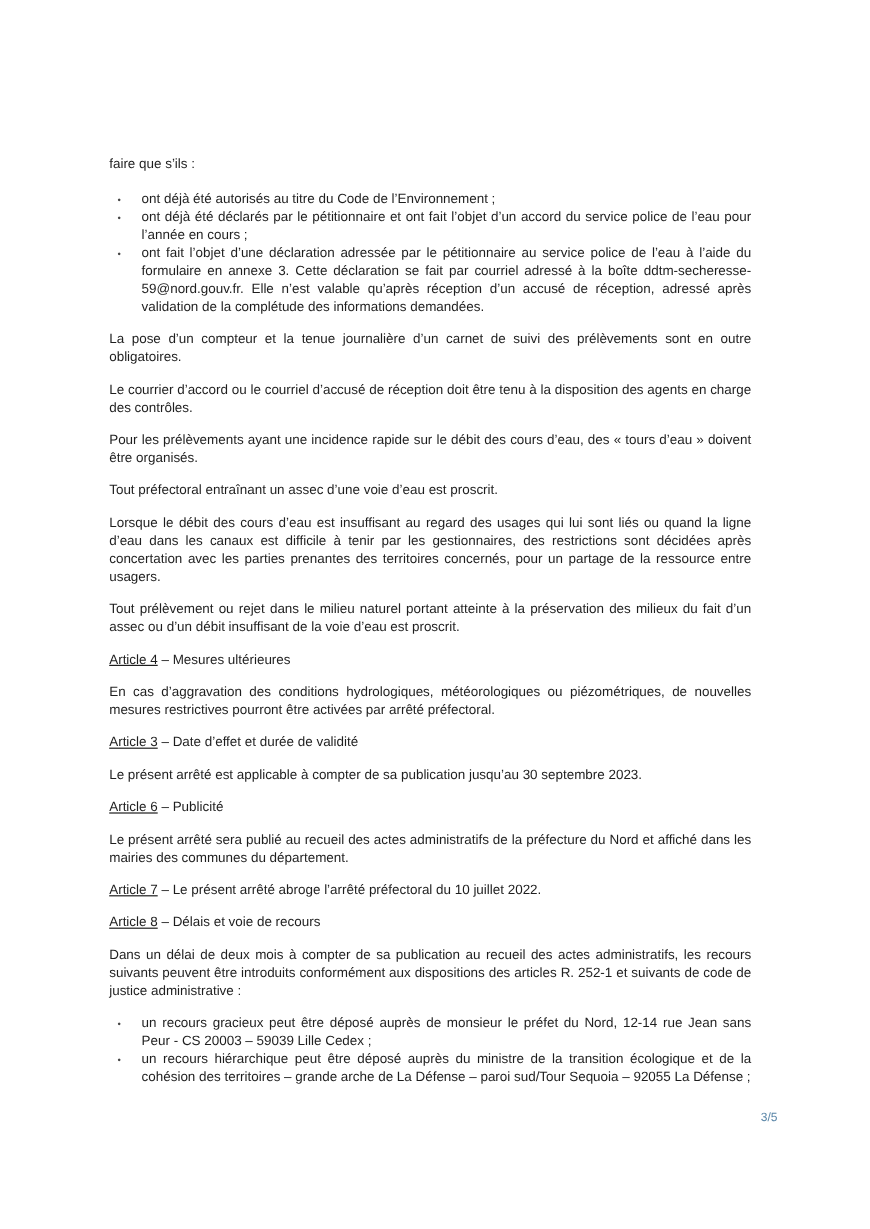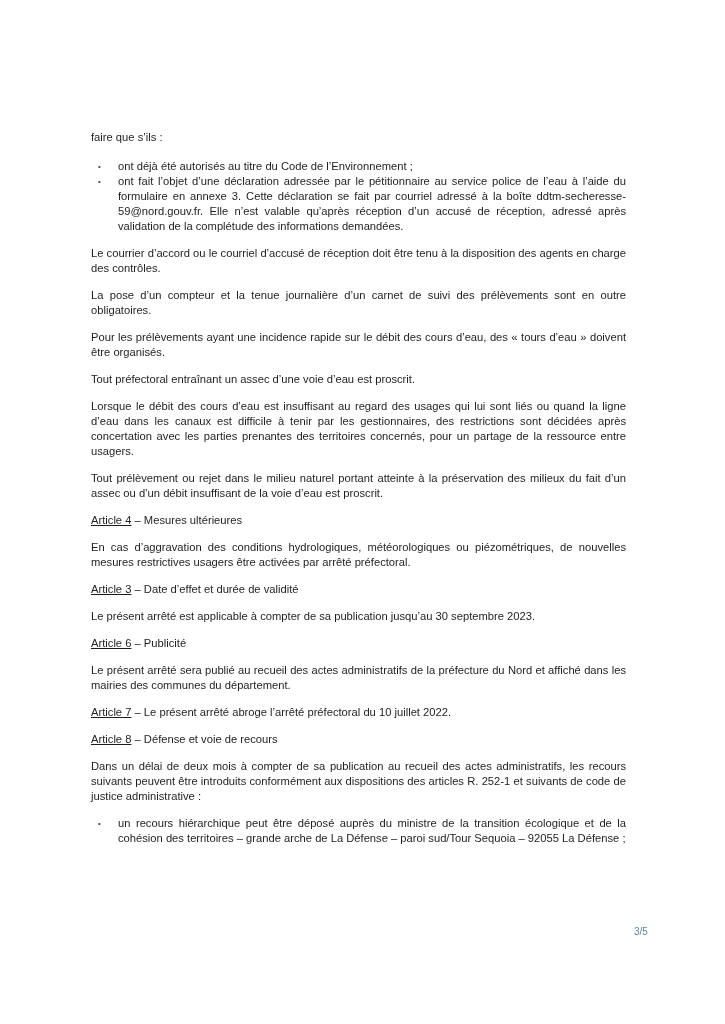--- a/index.html
+++ b/index.html
@@ -26,50 +26,52 @@
   }
 </style>
 </head>
 <body>
 
 <div class="page">
   <div class="content">
     <p>faire que s’ils :</p>
     <ul class="first">
       <li>ont déjà été autorisés au titre du Code de l’Environnement ;</li>
+      <li>ont déjà été déclarés par le pétitionnaire et ont fait l’objet d’un accord du service police de l’eau pour l’année en cours ;</li>
       <li>ont fait l’objet d’une déclaration adressée par le pétitionnaire au service police de l’eau à l’aide du formulaire en annexe 3. Cette déclaration se fait par courriel adressé à la boîte ddtm-secheresse-59@nord.gouv.fr. Elle n’est valable qu’après réception d’un accusé de réception, adressé après validation de la complétude des informations demandées.</li>
     </ul>
+    <p>La pose d’un compteur et la tenue journalière d’un carnet de suivi des prélèvements sont en outre obligatoires.</p>
     <p>Le courrier d’accord ou le courriel d’accusé de réception doit être tenu à la disposition des agents en charge des contrôles.</p>
-    <p>La pose d’un compteur et la tenue journalière d’un carnet de suivi des prélèvements sont en outre obligatoires.</p>
     <p>Pour les prélèvements ayant une incidence rapide sur le débit des cours d’eau, des « tours d’eau » doivent être organisés.</p>
     <p>Tout préfectoral entraînant un assec d’une voie d’eau est proscrit.</p>
     <p>Lorsque le débit des cours d’eau est insuffisant au regard des usages qui lui sont liés ou quand la ligne d’eau dans les canaux est difficile à tenir par les gestionnaires, des restrictions sont décidées après concertation avec les parties prenantes des territoires concernés, pour un partage de la ressource entre usagers.</p>
     <p>Tout prélèvement ou rejet dans le milieu naturel portant atteinte à la préservation des milieux du fait d’un assec ou d’un débit insuffisant de la voie d’eau est proscrit.</p>
 
     <div class="article-heading">
       <span class="art-label">Article 4</span><span> – Mesures ultérieures</span>
     </div>
-    <p>En cas d’aggravation des conditions hydrologiques, météorologiques ou piézométriques, de nouvelles mesures restrictives usagers être activées par arrêté préfectoral.</p>
+    <p>En cas d’aggravation des conditions hydrologiques, météorologiques ou piézométriques, de nouvelles mesures restrictives pourront être activées par arrêté préfectoral.</p>
 
     <div class="article-heading">
       <span class="art-label">Article 3</span><span> – Date d’effet et durée de validité</span>
     </div>
     <p>Le présent arrêté est applicable à compter de sa publication jusqu’au 30 septembre 2023.</p>
 
     <div class="article-heading">
       <span class="art-label">Article 6</span><span> –  Publicité</span>
     </div>
     <p>Le présent arrêté sera publié au recueil des actes administratifs de la préfecture du Nord et affiché dans les mairies des communes du département.</p>
 
     <div class="article-heading">
       <span class="art-label">Article 7</span><span> – Le présent arrêté abroge l’arrêté préfectoral du 10 juillet 2022.</span>
     </div>
 
     <div class="article-heading">
-      <span class="art-label">Article 8</span><span> – Défense et voie de recours</span>
+      <span class="art-label">Article 8</span><span> – Délais et voie de recours</span>
     </div>
     <p>Dans un délai de deux mois à compter de sa publication au recueil des actes administratifs, les recours suivants peuvent être introduits conformément aux dispositions des articles R. 252-1 et suivants de code de justice administrative :</p>
     <ul>
+      <li>un recours gracieux peut être déposé auprès de monsieur le préfet du Nord, 12-14 rue Jean sans Peur - CS 20003 – 59039 Lille Cedex ;</li>
       <li>un recours hiérarchique peut être déposé auprès du ministre de la transition écologique et de la cohésion des territoires – grande arche de La Défense – paroi sud/Tour Sequoia – 92055 La Défense ;</li>
     </ul>
   </div>
   <div class="page-number">3/5</div>
 </div>
 
 </body></html>

